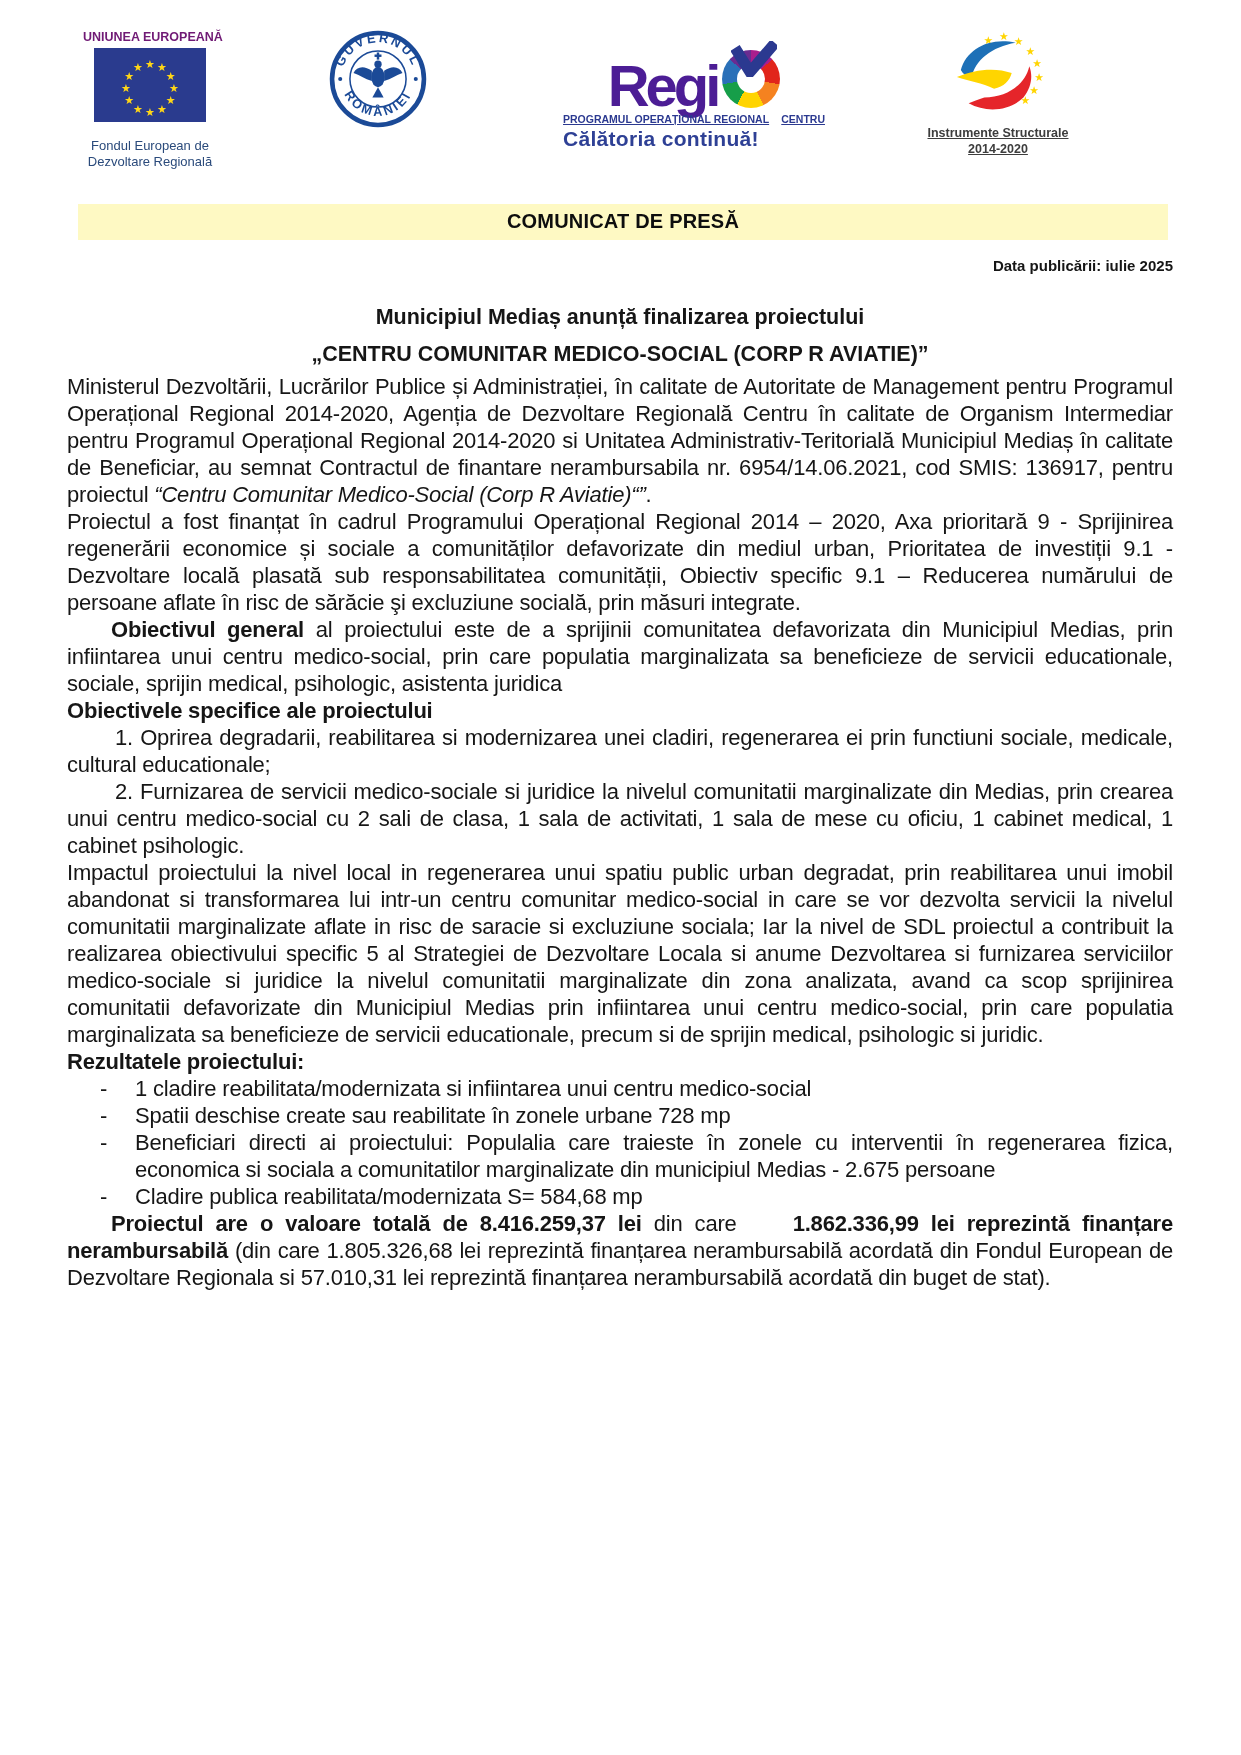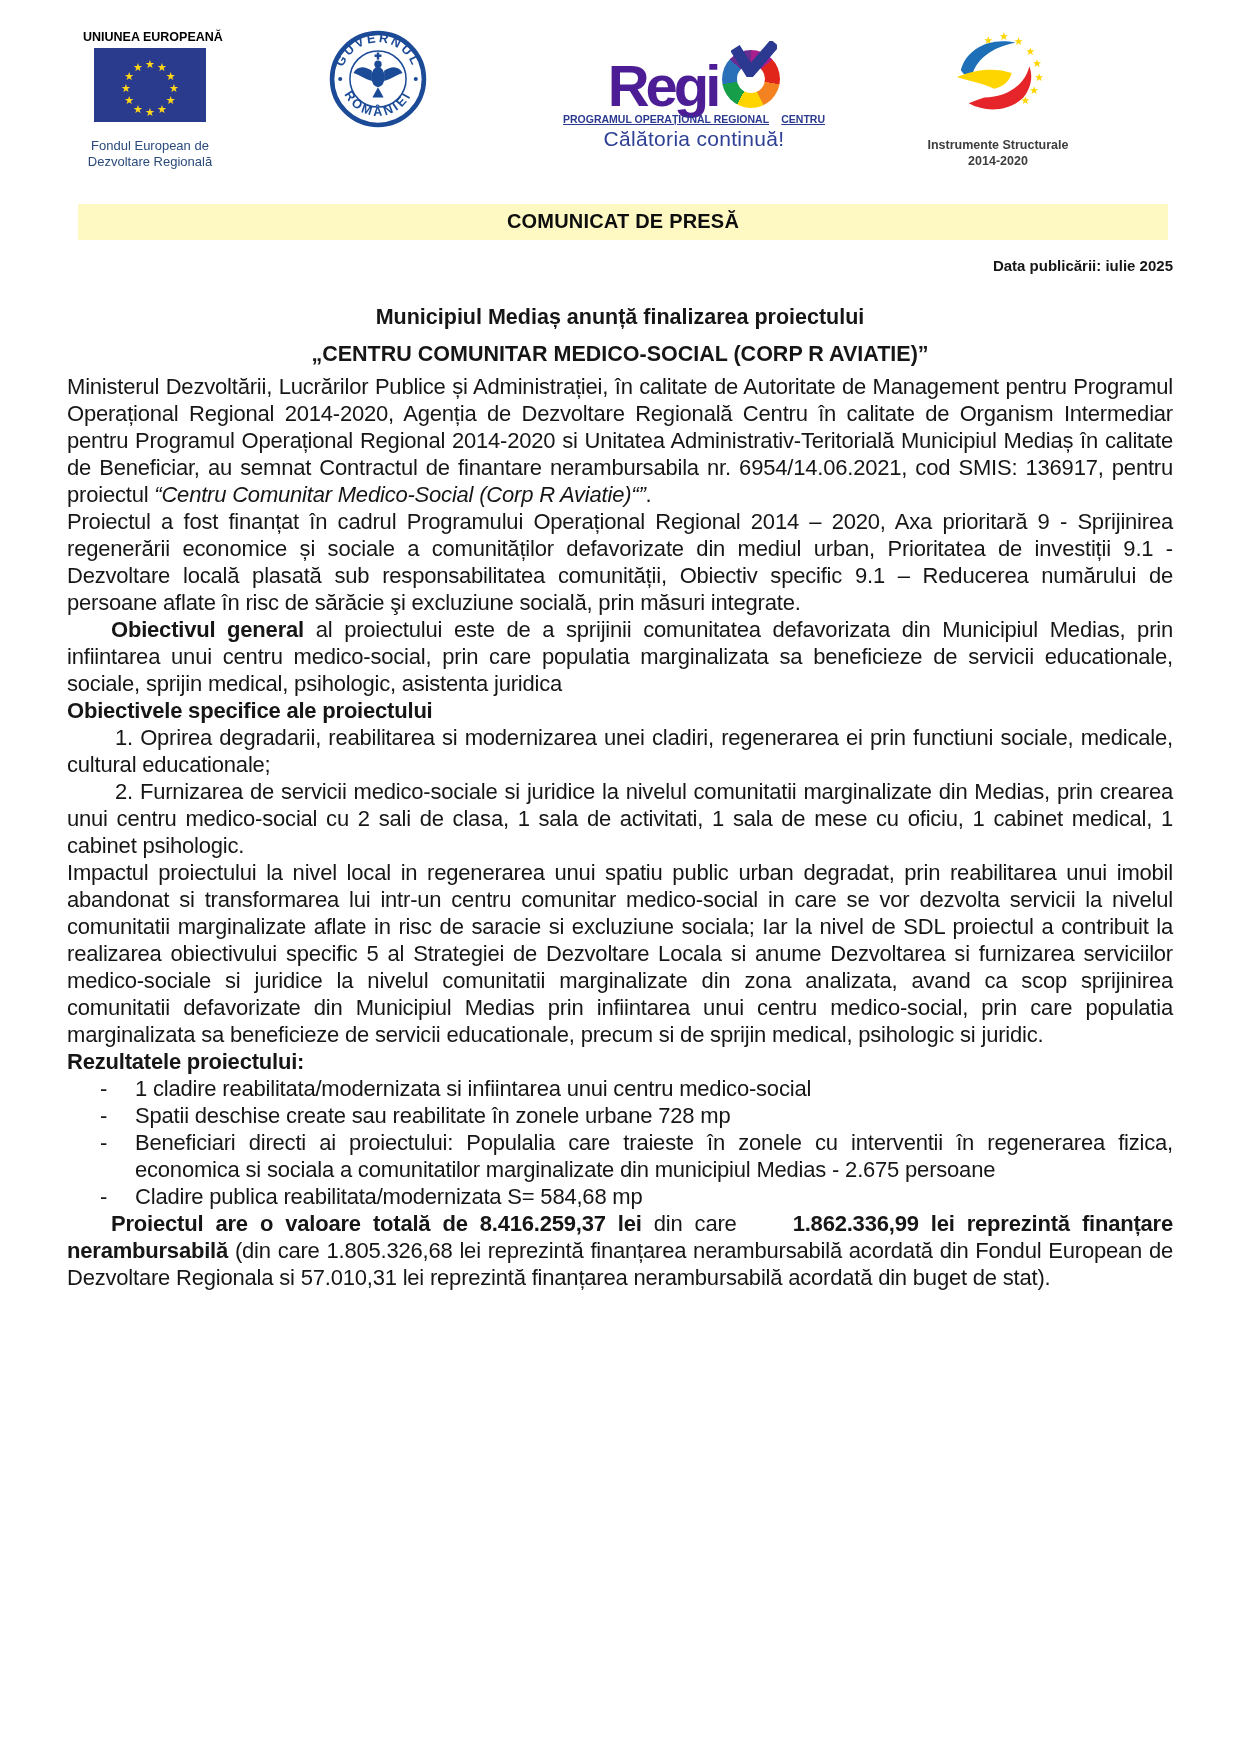--- a/index.html
+++ b/index.html
@@ -7,38 +7,38 @@
   .page {
     width:1241px; height:1755px; margin:0 auto; background:#fff;
     font-family:"Liberation Sans", sans-serif; color:#161616;
     padding:30px 68px 0 67px; overflow:hidden; position:relative;
   }
 
   
   .logos { display:flex; align-items:flex-start; height:152px; }
 
   .eu-block { width:134px; margin-left:16px; text-align:center; flex:none; }
-  .eu-title { font-size:12.5px; font-weight:700; color:#000000; margin-bottom:4px; white-space:nowrap; }
+  .eu-title { font-size:12.5px; font-weight:700; color:#701a75; margin-bottom:4px; white-space:nowrap; }
   .eu-flag { display:block; margin:0 auto; }
   .eu-sub { font-size:13px; color:#2a4a7b; line-height:16px; margin-top:16px; }
 
   .gov-block { margin-left:112px; flex:none; }
 
   .regio-block { margin-left:136px; width:262px; flex:none; }
   .regio-row { display:flex; align-items:flex-end; justify-content:center; height:80px; }
   .regio-brand { font-size:58px; font-weight:700; color:#4c1d95; letter-spacing:-4px; line-height:0.82; }
   .regio-o { width:58px; height:58px; position:relative; margin-left:5px; margin-bottom:2px; border-radius:50%;
     background:conic-gradient(#a91e8d 0 13%, #e1251b 13% 28%, #f58220 28% 43%, #ffd400 43% 58%, #169e49 58% 72%, #2a70b8 72% 87%, #6a2c91 87% 100%); }
   .regio-o::after { content:""; position:absolute; inset:15px; background:#fff; border-radius:50%; }
   .regio-check { position:absolute; top:-9px; left:9px; z-index:2; }
   .regio-sub { display:flex; justify-content:space-between; font-size:10.5px; font-weight:700; color:#2b3990; margin-top:3px; white-space:nowrap;text-decoration:underline; }
-  .regio-tag { text-align:center; font-size:21px; font-weight:400; color:#2e4095; margin-top:2px; letter-spacing:0.3px; }
+  .regio-tag { text-align:left; font-size:21px; font-weight:700; color:#2e4095; margin-top:2px; letter-spacing:0.3px; }
 
   .is-block { margin-left:102px; width:142px; text-align:center; flex:none; }
-  .is-text { font-size:12.5px; font-weight:700; color:#3d3d3d; line-height:15.5px; margin-top:14px; }
+  .is-text { font-size:12.5px; font-weight:700; color:#3d3d3d; line-height:15.5px; margin-top:2px;text-decoration:underline; }
 
   
   .banner { margin:22px 0 0 11px; width:1090px; background:#fef9c3; text-align:center;
     padding:6px 0 7px; font-size:20px; font-weight:700; color:#0e0e0e; letter-spacing:0.2px; }
   .date-line { text-align:right; font-weight:700; font-size:15px; margin-top:17px; }
   .doc-title { text-align:center; font-weight:700; font-size:21.5px; margin-top:25px; line-height:37px; }
 
   
   .body-text { font-size:22px; line-height:27px; text-align:justify; letter-spacing:-0.2px; }
   .body-text p { margin:0; }

